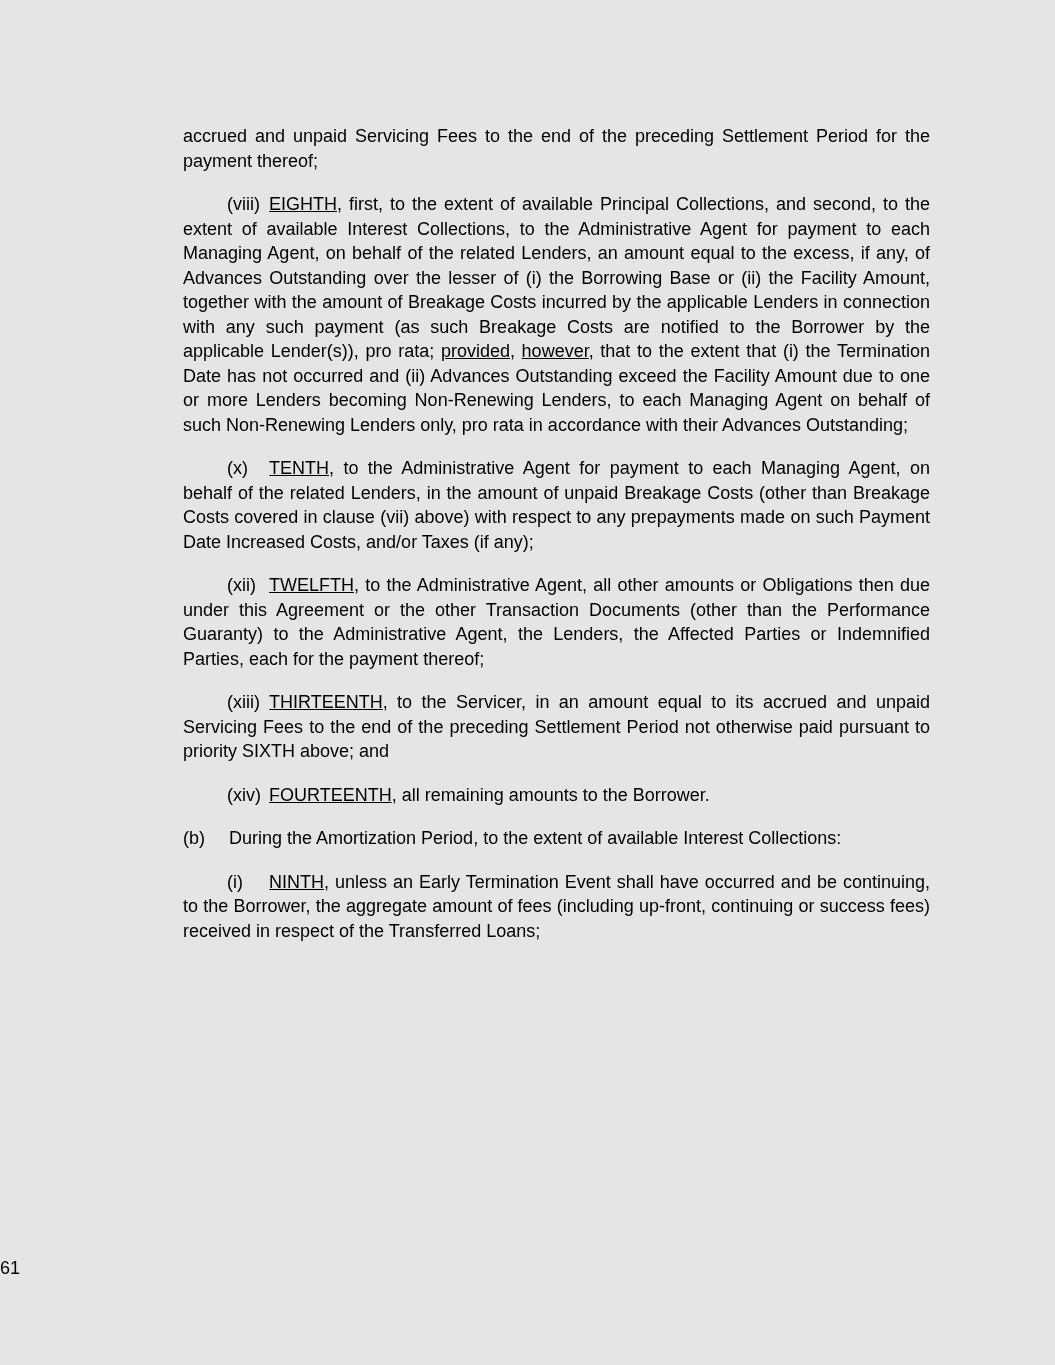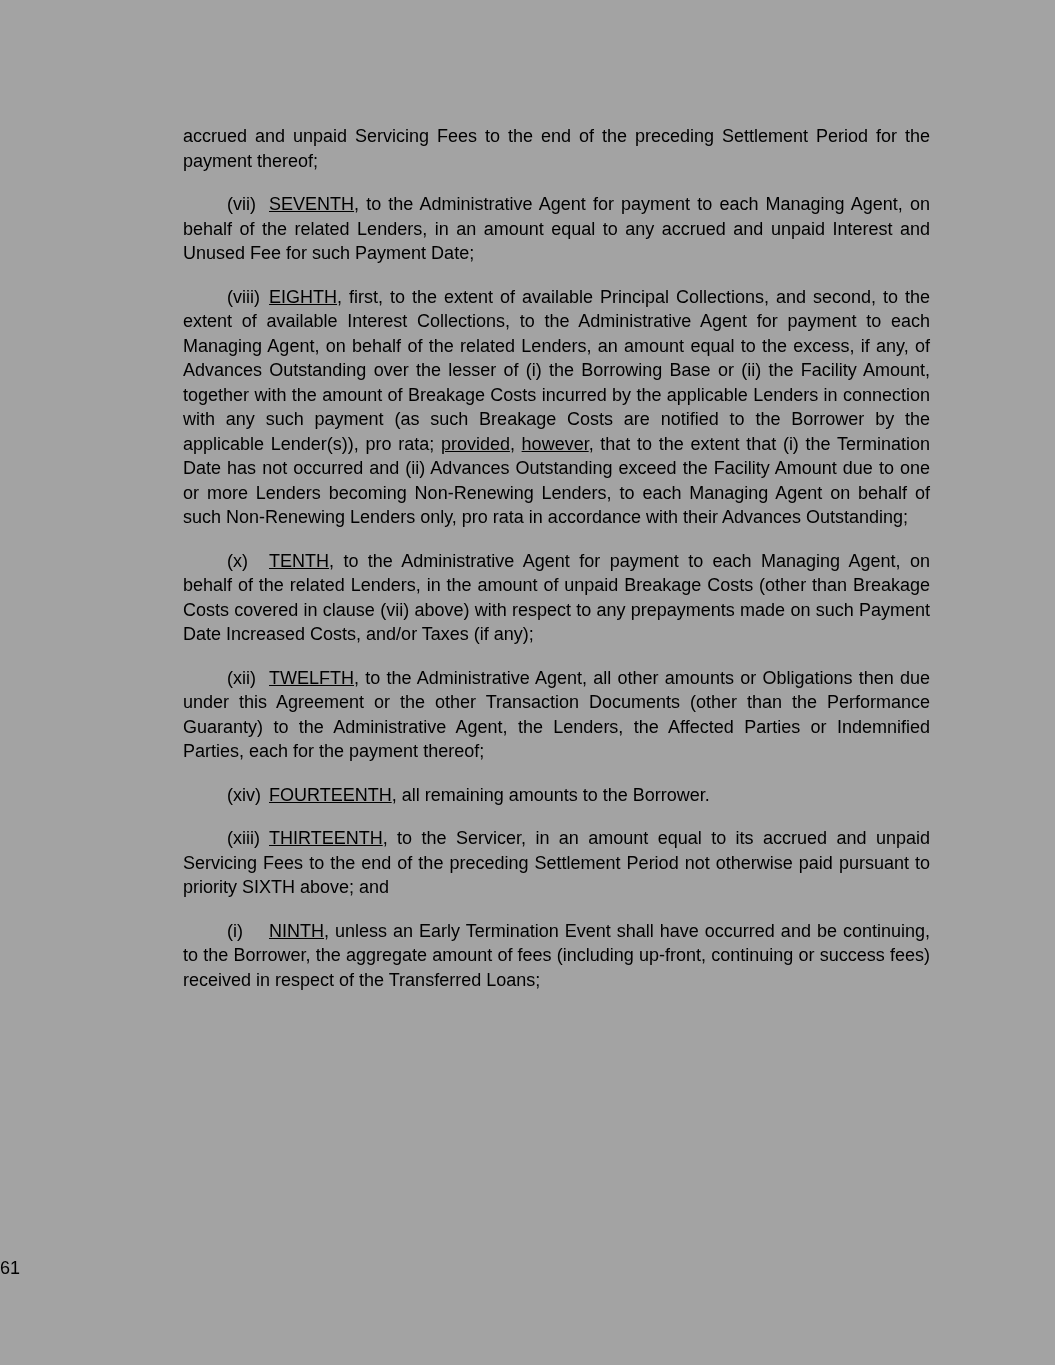--- a/index.html
+++ b/index.html
@@ -4,21 +4,21 @@
 <style>
   html, body {
     margin: 0;
     padding: 0;
     background: #ffffff;
   }
   .page {
     position: relative;
     width: 1055px;
     height: 1365px;
-    background: #a3a3a3;
+    background: #e5e5e5;
     font-family: "Liberation Sans", sans-serif;
     color: #000000;
     overflow: hidden;
   }
   .content {
     position: absolute;
     left: 183px;
     top: 124px;
     width: 747px;
   }
@@ -52,22 +52,22 @@
     font-size: 18px;
     line-height: 24.5px;
   }
 </style>
 </head>
 <body>
 
 <div class="page">
   <div class="content">
       <p class="para continuation"><span>accrued and unpaid Servicing Fees to the end of the preceding Settlement Period for the payment thereof;</span></p>
-      <p class="para numbered"><span class="marker">(vii)</span><span class="u">SEVENTH</span><span>, to the Administrative Agent for payment to each Managing Agent, on behalf of the related Lenders, in an amount equal to any accrued and unpaid Interest and Unused Fee for such Payment Date;</span></p>
       <p class="para numbered"><span class="marker">(viii)</span><span class="u">EIGHTH</span><span>, first, to the extent of available Principal Collections, and second, to the extent of available Interest Collections, to the Administrative Agent for payment to each Managing Agent, on behalf of the related Lenders, an amount equal to the excess, if any, of Advances Outstanding over the lesser of (i) the Borrowing Base or (ii) the Facility Amount, together with the amount of Breakage Costs incurred by the applicable Lenders in connection with any such payment (as such Breakage Costs are notified to the Borrower by the applicable Lender(s)), pro rata; </span><span class="u">provided</span><span>, </span><span class="u">however</span><span>, that to the extent that (i) the Termination Date has not occurred and (ii) Advances Outstanding exceed the Facility Amount due to one or more Lenders becoming Non-Renewing Lenders, to each Managing Agent on behalf of such Non-Renewing Lenders only, pro rata in accordance with their Advances Outstanding;</span></p>
       <p class="para numbered"><span class="marker">(x)</span><span class="u">TENTH</span><span>, to the Administrative Agent for payment to each Managing Agent, on behalf of the related Lenders, in the amount of unpaid Breakage Costs (other than Breakage Costs covered in clause (vii) above) with respect to any prepayments made on such Payment Date Increased Costs, and/or Taxes (if any);</span></p>
       <p class="para numbered"><span class="marker">(xii)</span><span class="u">TWELFTH</span><span>, to the Administrative Agent, all other amounts or Obligations then due under this Agreement or the other Transaction Documents (other than the Performance Guaranty) to the Administrative Agent, the Lenders, the Affected Parties or Indemnified Parties, each for the payment thereof;</span></p>
+      <p class="para numbered"><span class="marker">(xiii)</span><span class="u">THIRTEENTH</span><span>, to the Servicer, in an amount equal to its accrued and unpaid Servicing Fees to the end of the preceding Settlement Period not otherwise paid pursuant to priority SIXTH above; and</span></p>
       <p class="para numbered"><span class="marker">(xiv)</span><span class="u">FOURTEENTH</span><span>, all remaining amounts to the Borrower.</span></p>
-      <p class="para numbered"><span class="marker">(xiii)</span><span class="u">THIRTEENTH</span><span>, to the Servicer, in an amount equal to its accrued and unpaid Servicing Fees to the end of the preceding Settlement Period not otherwise paid pursuant to priority SIXTH above; and</span></p>
+      <p class="para lettered"><span class="marker-b">(b)</span><span>During the Amortization Period, to the extent of available Interest Collections:</span></p>
       <p class="para numbered"><span class="marker">(i)</span><span class="u">NINTH</span><span>, unless an Early Termination Event shall have occurred and be continuing, to the Borrower, the aggregate amount of fees (including up-front, continuing or success fees) received in respect of the Transferred Loans;</span></p>
     </div>
   <div class="page-number">61</div>
 </div>
 
 </body></html>

